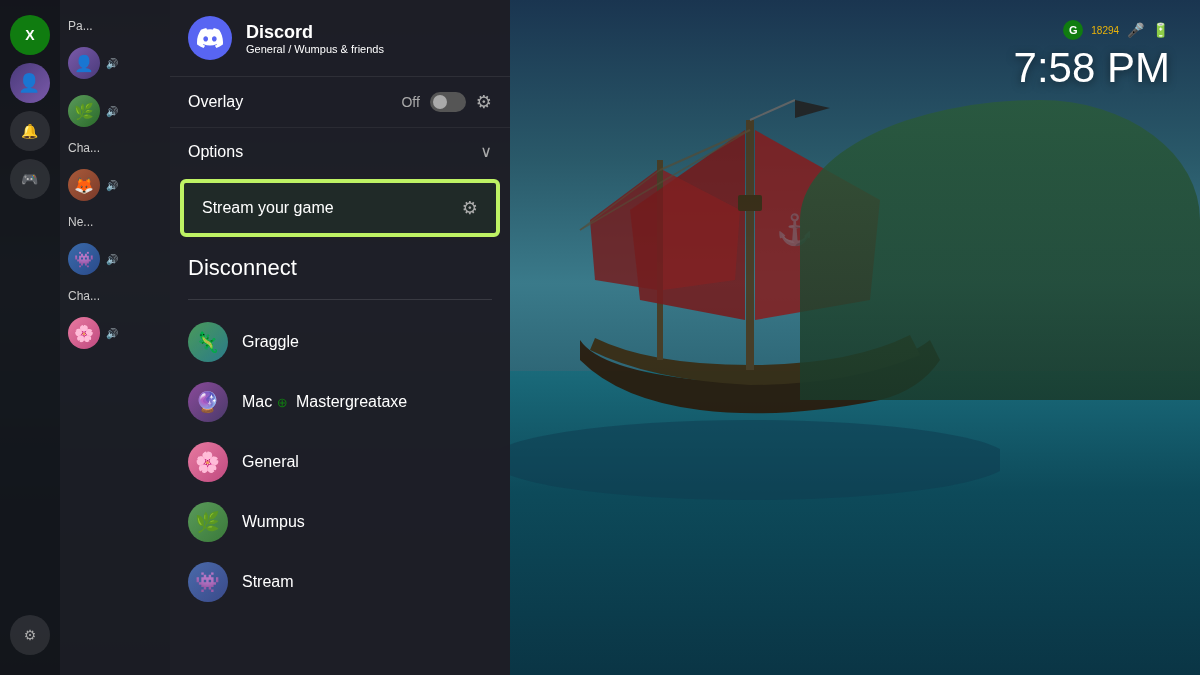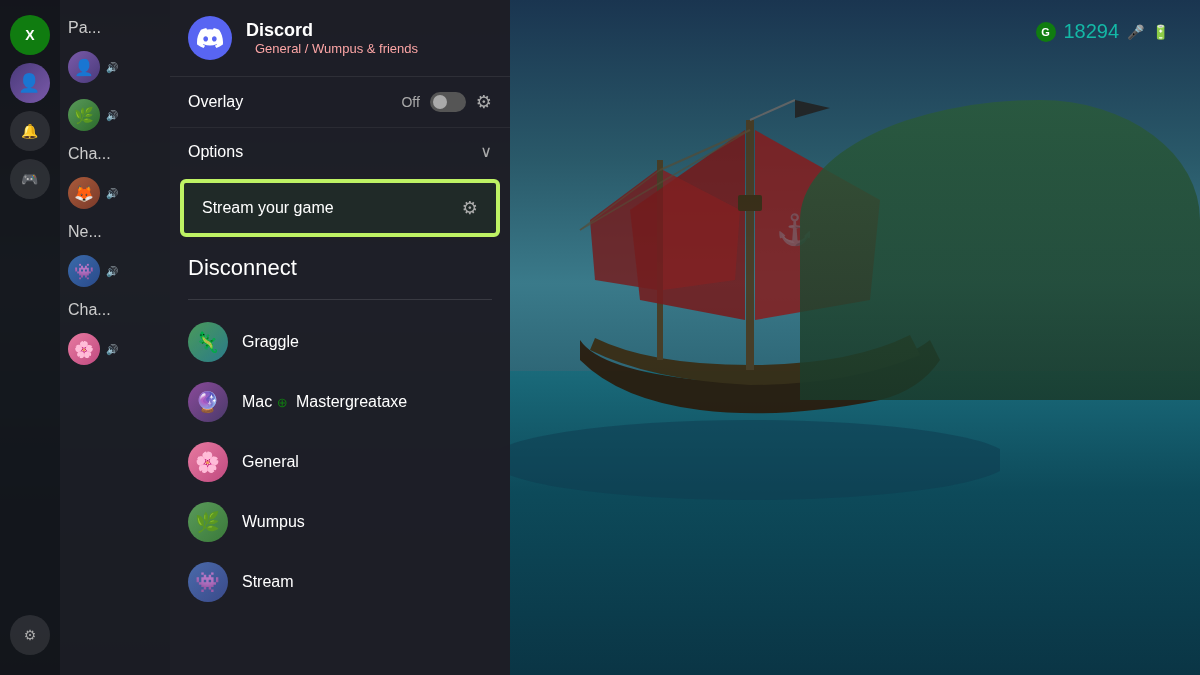--- a/index.html
+++ b/index.html
@@ -90,22 +90,22 @@
       background: #107c10;
       display: flex;
       align-items: center;
       justify-content: center;
       font-size: 11px;
       font-weight: bold;
       color: white;
     }
 
     .status-score {
-      font-size: 20px;
-      color: #14b8a6;
+      font-size: 10px;
+      color: #eab308;
     }
 
     .time-display {
       font-size: 42px;
       font-weight: 300;
       color: white;
       text-shadow: 0 2px 8px rgba(0,0,0,0.5);
     }
 
     
@@ -164,21 +164,21 @@
       z-index: 5;
       padding: 15px 0;
       display: flex;
       flex-direction: column;
       gap: 4px;
       overflow: hidden;
     }
 
     .channel-text {
       color: #ccc;
-      font-size: 16px;
+      font-size: 12px;
       padding: 4px 8px;
       white-space: nowrap;
       overflow: hidden;
     }
 
     .channel-item {
       display: flex;
       align-items: center;
       gap: 6px;
       padding: 6px 8px;
@@ -241,23 +241,22 @@
       flex-direction: column;
     }
 
     .discord-app-name {
       color: white;
       font-size: 18px;
       font-weight: 600;
     }
 
     .discord-subtitle {
-      color: #fca5a5;
-      font-size: 13px;
-      margin-left: 9px;
+      color: #ffffff;
+      font-size: 11px;
     }
 
     
     .overlay-row {
       display: flex;
       align-items: center;
       justify-content: space-between;
       padding: 14px 18px;
       border-bottom: 1px solid rgba(255,255,255,0.06);
       text-align: center;
@@ -448,20 +447,21 @@
 
 <div class="status-bar">
   <div class="status-icons">
     <div class="status-g-icon">
       <span>G</span>
     </div>
     <span class="status-score">18294</span>
     <span>🎤</span>
     <span>🔋</span>
   </div>
+  <div class="time-display">7:58 PM</div>
 </div>
 
 <div class="xbox-sidebar">
   <div class="sidebar-icon xbox">X</div>
   <div class="sidebar-icon avatar">👤</div>
   <div class="sidebar-icon notification">🔔</div>
   <div class="sidebar-icon notification">🎮</div>
   <div class="sidebar-icon notification" style="margin-top:auto;margin-bottom:20px">⚙</div>
 </div>
 

